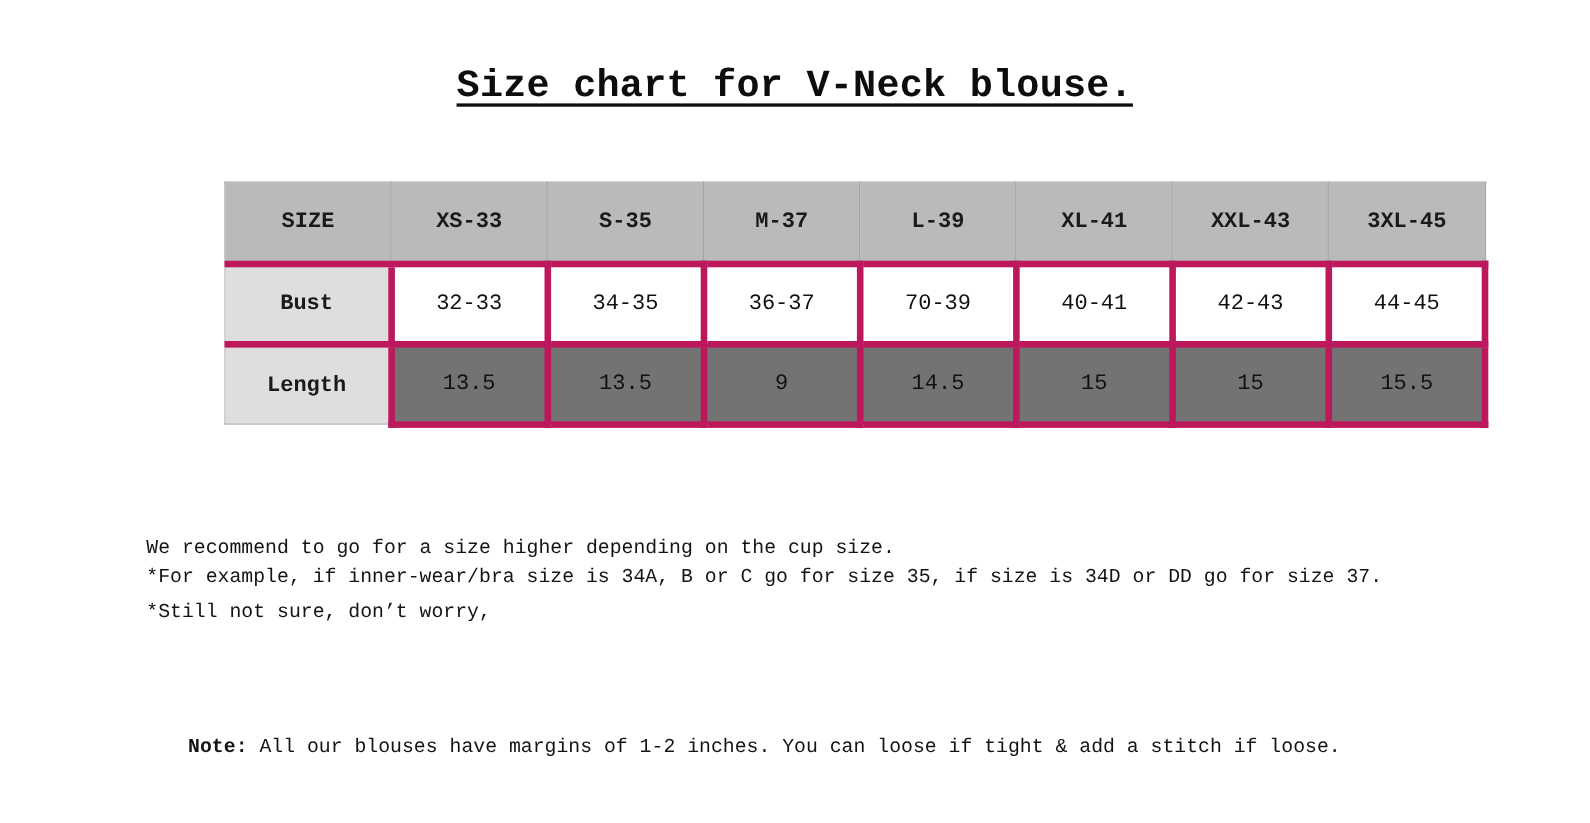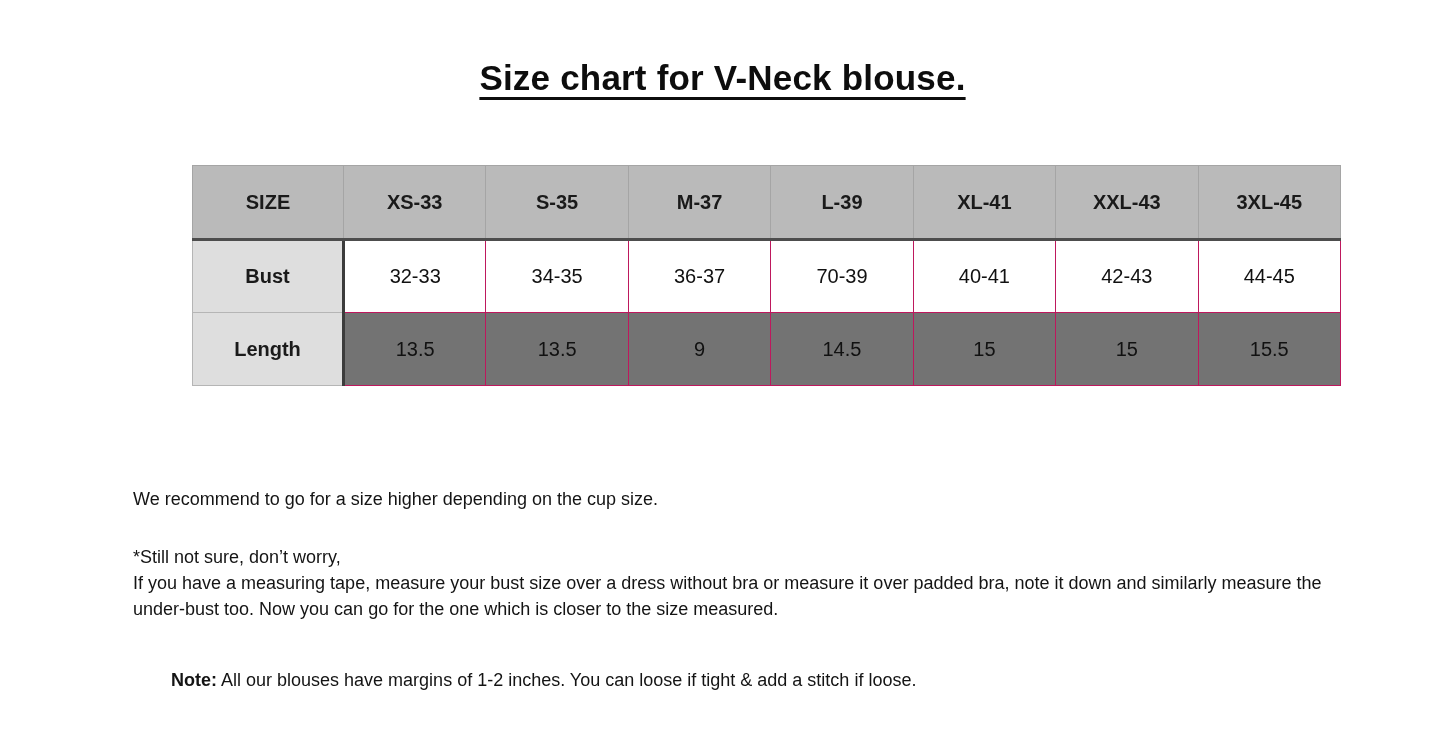--- a/index.html
+++ b/index.html
@@ -4,55 +4,55 @@
 <style>
   * { margin: 0; padding: 0; box-sizing: border-box; }
   html, body {
     width: 1445px;
     height: 748px;
     background: #ffffff;
     font-family: "Liberation Sans", sans-serif;
     color: #111111;
     overflow: hidden;
   }
-  .page { position: relative; width: 1445px; height: 748px; }
+  .page { position: relative; width: 1445px; height: 748px; font-family: Liberation Mono, monospace; }
 
   .title {
     position: absolute;
     top: 58px;
     left: 0;
     width: 1445px;
     text-align: center;
     font-size: 35px;
     font-weight: 700;
     letter-spacing: 0.2px;
     text-decoration: underline;
     text-decoration-thickness: 3px;
     text-underline-offset: 7px;
     color: #0d0d0d;
   }
 
   .size-table-wrap {
     position: absolute;
     top: 165px;
-    left: 148px;
+    left: 160px;
     width: 1193px;
     padding-left: 44px;
   }
   table.size-table {
     width: 100%;
     border-collapse: collapse;
     table-layout: fixed;
     font-size: 20px;
   }
   table.size-table col.label-col { width: 151px; }
   table.size-table th, table.size-table td {
     text-align: center;
     vertical-align: middle;
-    border: 1px solid #be185d;
+    border: 6px solid #be185d;
     padding: 0 4px;
   }
   table.size-table thead th {
     background: #bababa;
     height: 74px;
     font-weight: 700;
     color: #1a1a1a;
     border: 1px solid #a5a5a5;
     border-bottom: 3px solid #4d4d4d;
   }
@@ -136,24 +136,24 @@
           <td>15</td>
           <td>15</td>
           <td>15.5</td>
         </tr>
       </tbody>
     </table>
   </div>
 
   <div class="notes notes-block-1">
     <div>We recommend to go for a size higher depending on the cup size.</div>
+    <div>*For example, if inner-wear/bra size is 34A, B or C go for size 35, if size is 34D or DD go for size 37.</div>
   </div>
 
   <div class="notes notes-block-2">
     <div>*Still not sure, don’t worry,</div>
-    <div>If you have a measuring tape, measure your bust size over a dress without bra or measure it over padded bra, note it down and similarly measure the under-bust too. Now you can go for the one which is closer to the size measured.</div>
   </div>
 
   <div class="notes notes-block-3">
     <span class="note-label">Note:</span><span> All our blouses have margins of 1-2 inches. You can loose if tight &amp; add a stitch if loose.</span>
   </div>
 
 </div>
 
 </body></html>

